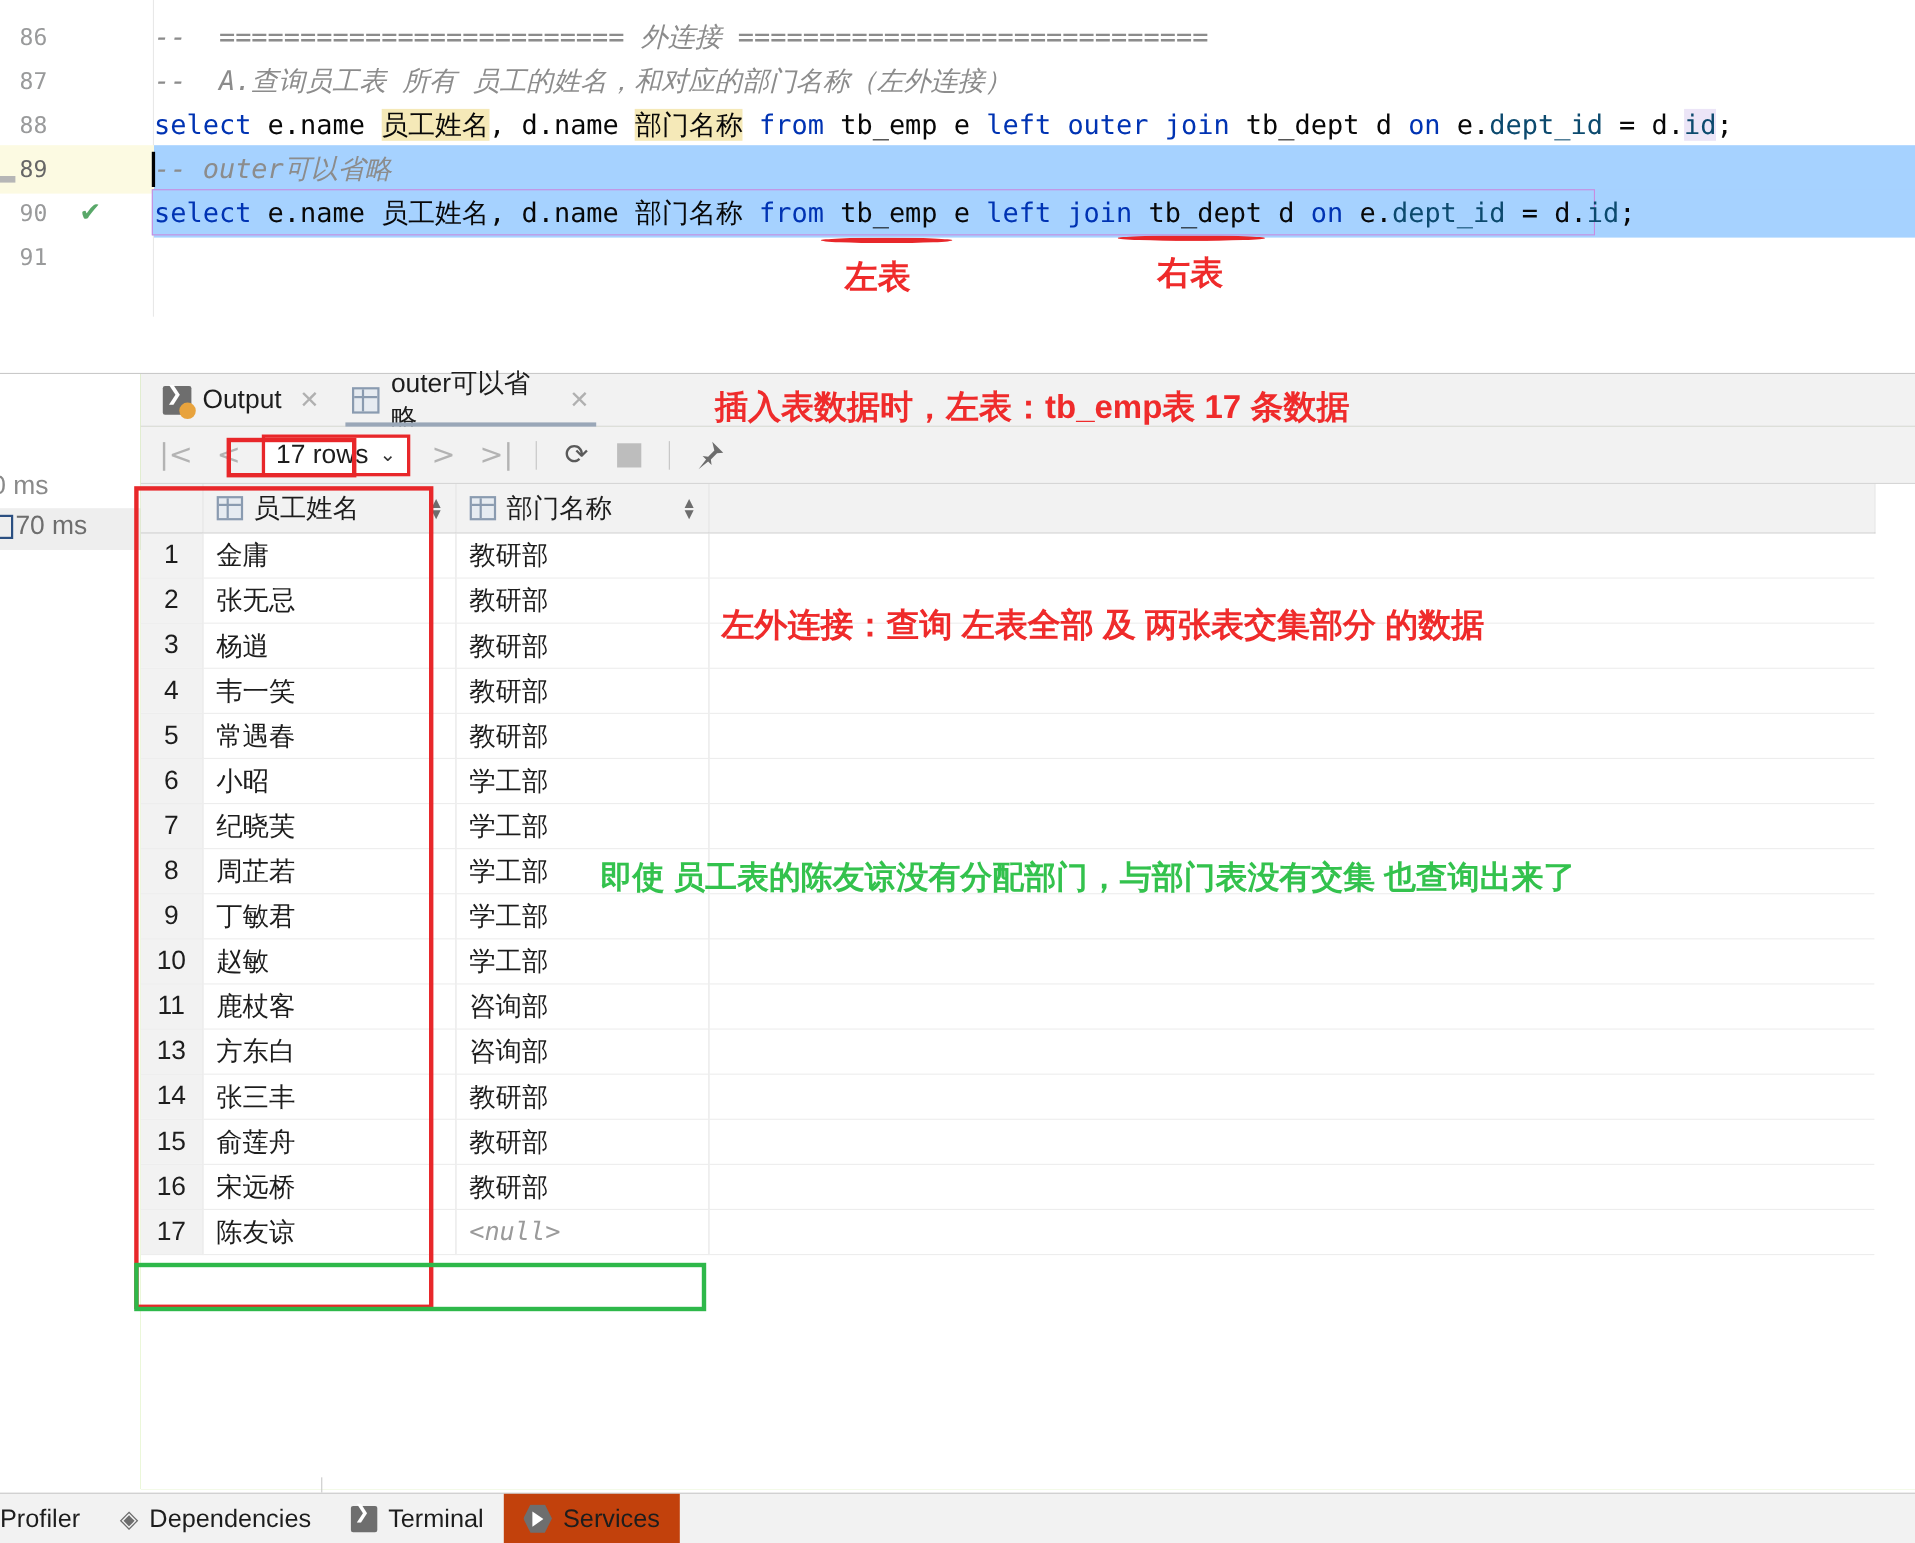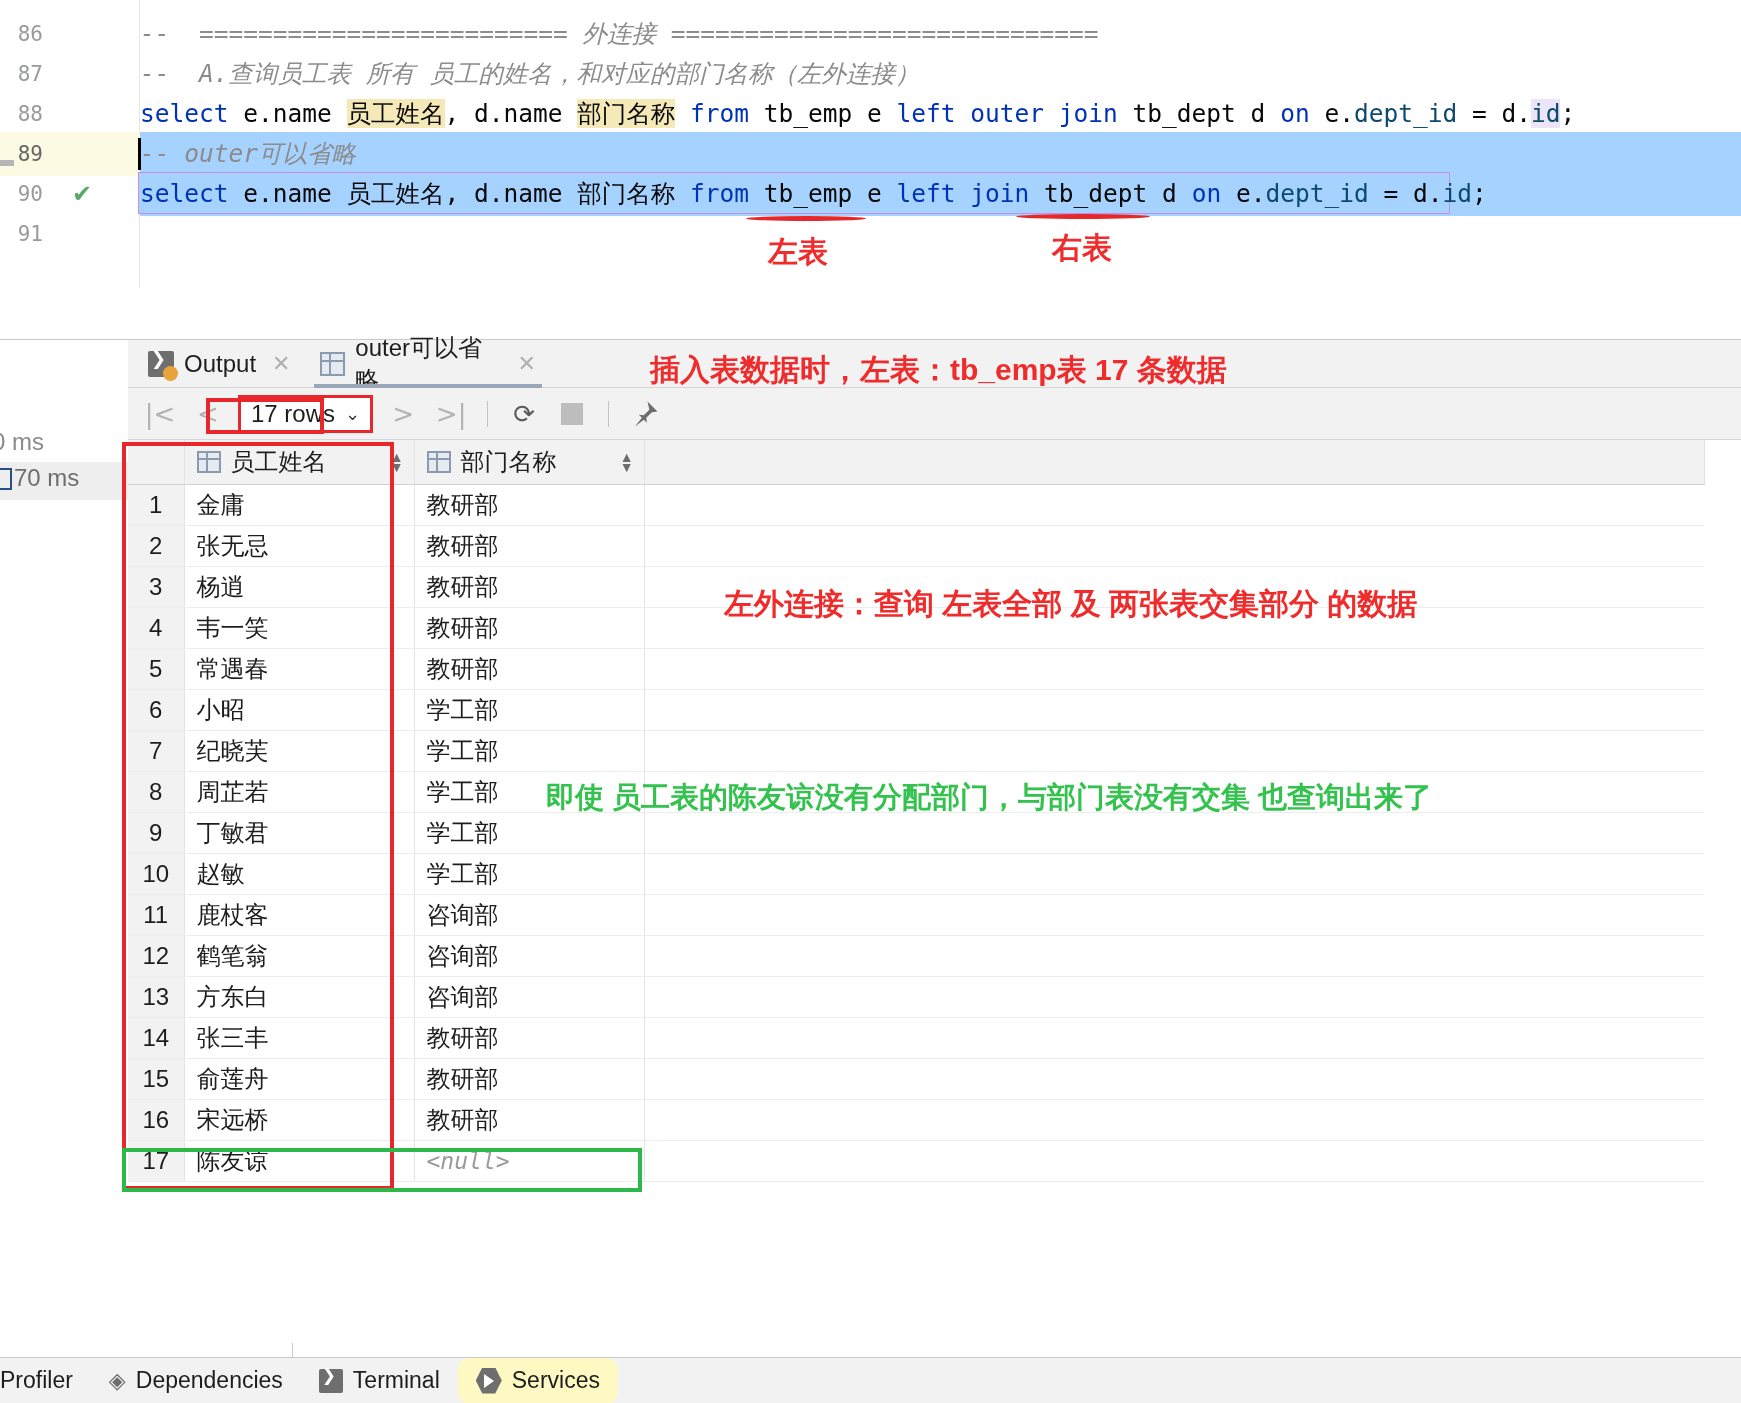--- a/index.html
+++ b/index.html
@@ -219,21 +219,21 @@
   
   .statusbar {
     position: absolute; left: 0; bottom: 0; width: 1741px; height: 46px;
     background: #f2f2f2; border-top: 1px solid #c9c9c9;
     display: flex; align-items: center;
   }
   .sb-item {
     display: flex; align-items: center; gap: 10px;
     height: 46px; padding: 0 18px; font-size: 23px; color: #1d1d1d;
   }
-  .sb-item.active { background: #fef9c3; border-radius: 12px; }
+  .sb-item.active { background: #c2410c; }
   .sb-ico-layers { color: #6d6d6d; font-size: 22px; }
   .sb-ico-term {
     width: 24px; height: 24px; background: #6e6e6e; position: relative; border-radius: 2px;
   }
   .sb-ico-term::before {
     content: "❯"; position: absolute; left: 3px; top: -4px; color: #fff; font-size: 17px;
   }
   .sb-ico-serv {
     width: 26px; height: 26px; background: #6e6e6e; position: relative;
     clip-path: polygon(25% 0, 75% 0, 100% 50%, 75% 100%, 25% 100%, 0 50%);
@@ -429,26 +429,20 @@
               <td>学工部</td>
               <td style="border-right: none;"></td>
             </tr>
             <tr>
               <td class="numcell">11</td>
               <td>鹿杖客</td>
               <td>咨询部</td>
               <td style="border-right: none;"></td>
             </tr>
             <tr>
-              <td class="numcell">12</td>
-              <td>鹤笔翁</td>
-              <td>咨询部</td>
-              <td style="border-right: none;"></td>
-            </tr>
-            <tr>
               <td class="numcell">13</td>
               <td>方东白</td>
               <td>咨询部</td>
               <td style="border-right: none;"></td>
             </tr>
             <tr>
               <td class="numcell">14</td>
               <td>张三丰</td>
               <td>教研部</td>
               <td style="border-right: none;"></td>
@@ -470,21 +464,21 @@
               <td>陈友谅</td>
               <td><span class="nullval">&lt;null&gt;</span></td>
               <td style="border-right: none;"></td>
             </tr>
           </tbody>
       </table>
     </div>
   </div>
 
   <div class="ann ann-text-red" style="left:650px; top:350px;">插入表数据时，左表：tb_emp表 17 条数据</div>
-  <div class="ann ann-text-red" style="left:724px; top:548px;margin-top:36px;">左外连接：查询 左表全部 及 两张表交集部分 的数据</div>
+  <div class="ann ann-text-red" style="left:656px; top:548px;">左外连接：查询 左表全部 及 两张表交集部分 的数据</div>
   <div class="ann ann-text-green" style="left:546px; top:778px;">即使 员工表的陈友谅没有分配部门，与部门表没有交集 也查询出来了</div>
 
   <div class="box-red" style="left:206px; top:398px; width:118px; height:36px;"></div>
   <div class="box-red" style="left:122px; top:442px; width:272px; height:748px;"></div>
   <div class="box-green" style="left:122px; top:1148px; width:520px; height:44px;"></div>
 
   <div class="status-top-strip"></div>
   <div class="panel-left-edge"></div>
   <div class="statusbar">
     <div class="sb-item" style="padding-left:0;">

